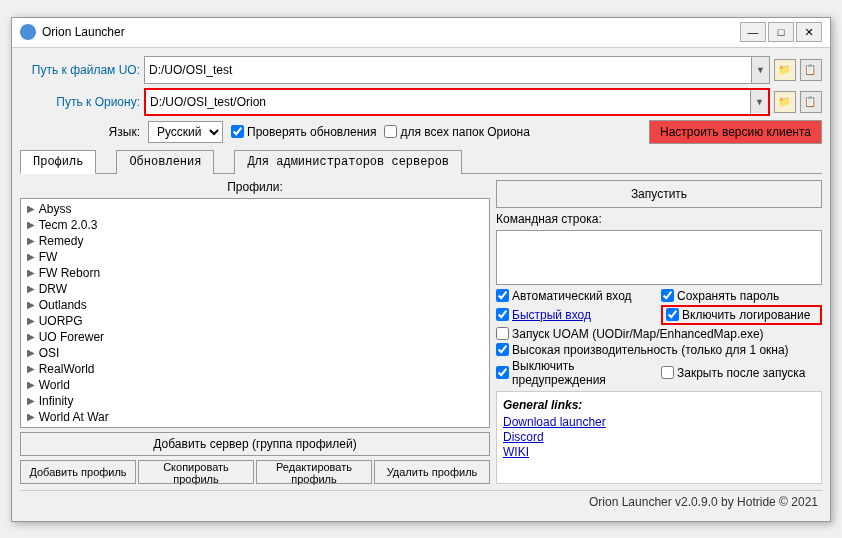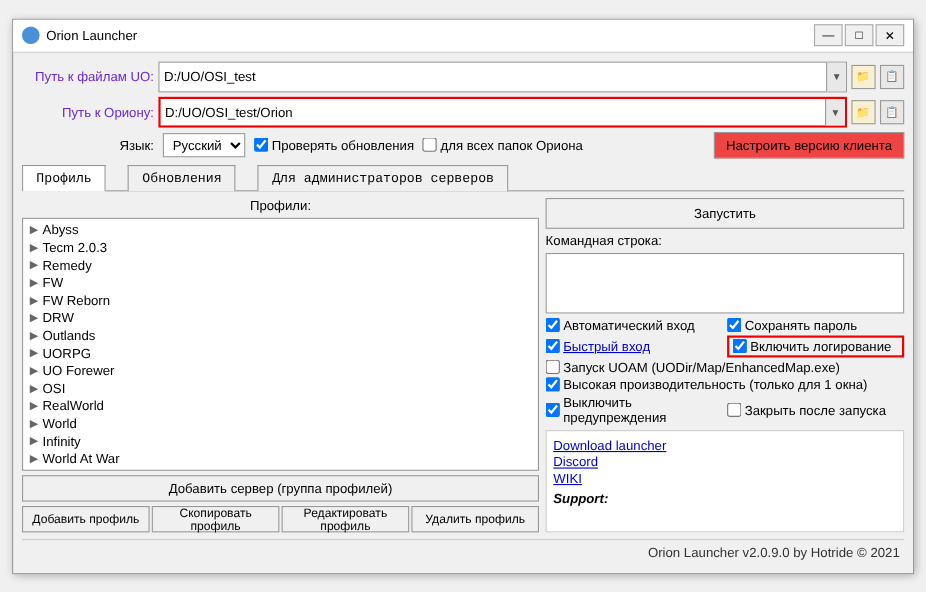--- a/index.html
+++ b/index.html
@@ -65,21 +65,21 @@
     }
 
     .form-row {
       display: flex;
       align-items: center;
       margin-bottom: 4px;
       gap: 4px;
     }
     .form-label {
       font-size: 12px;
-      color: #6d28d9;
+      color: #0369a1;
       min-width: 120px;
       text-align: right;
     }
     .browse-btn {
       width: 22px;
       height: 22px;
       border: 1px solid #999;
       background: #f8f0d0;
       cursor: pointer;
       display: flex;
@@ -503,23 +503,23 @@
             <input type="checkbox" checked="" style="">
             <span>Выключить предупреждения</span>
           </label>
           <label class="option-row">
             <input type="checkbox" style="">
             <span>Закрыть после запуска</span>
           </label>
         </div>
 
         <div class="links-box">
+          <div class="links-section-title">General links:</div>
           <a class="link">Download launcher</a>
           <a class="link">Discord</a>
           <a class="link">WIKI</a>
-          <div class="support-title">Support:</div>
         </div>
       </div>
     </div>
 
     <div class="statusbar">Orion Launcher v2.0.9.0 by Hotride © 2021</div>
   </div>
 </div>
 
 </body></html>

